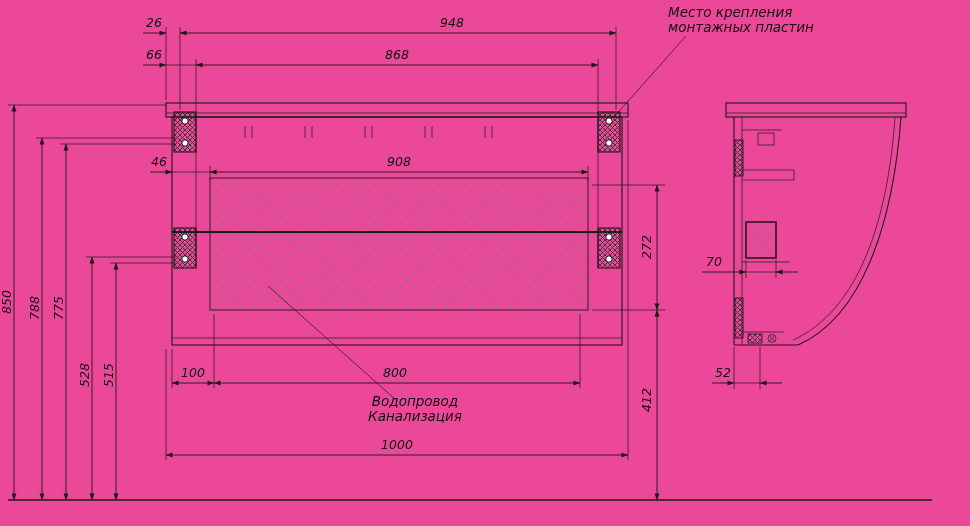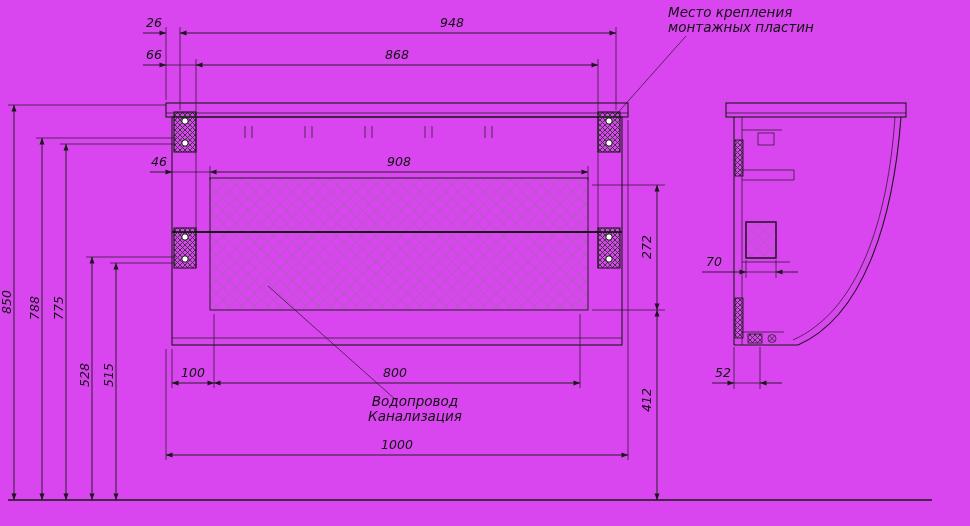--- a/index.html
+++ b/index.html
@@ -1,16 +1,16 @@
 <!DOCTYPE html>
 <html><head>
 <meta charset="utf-8">
 <style>
   html,body{margin:0;padding:0;background:#ffffff;}
-  .stage{position:relative;width:970px;height:526px;background:#d946ef;overflow:hidden;}
+  .stage{position:relative;width:970px;height:526px;background:#ec4899;overflow:hidden;}
   svg{display:block;}
   .ln{stroke:#1a1a1a;stroke-width:1.1;fill:none;}
   .ln2{stroke:#1a1a1a;stroke-width:2.2;fill:none;}
   .ex{stroke:#1a1a1a;stroke-width:0.7;fill:none;}
   .dm{stroke:#1a1a1a;stroke-width:0.9;fill:none;}
   .t{font:italic 12.5px "DejaVu Sans",sans-serif;fill:#111;text-anchor:middle;}
   .tl{font:italic 13.5px "DejaVu Sans",sans-serif;fill:#111;}
   .tlc{font:italic 13.5px "DejaVu Sans",sans-serif;fill:#111;text-anchor:middle;}
 </style>
 </head>

